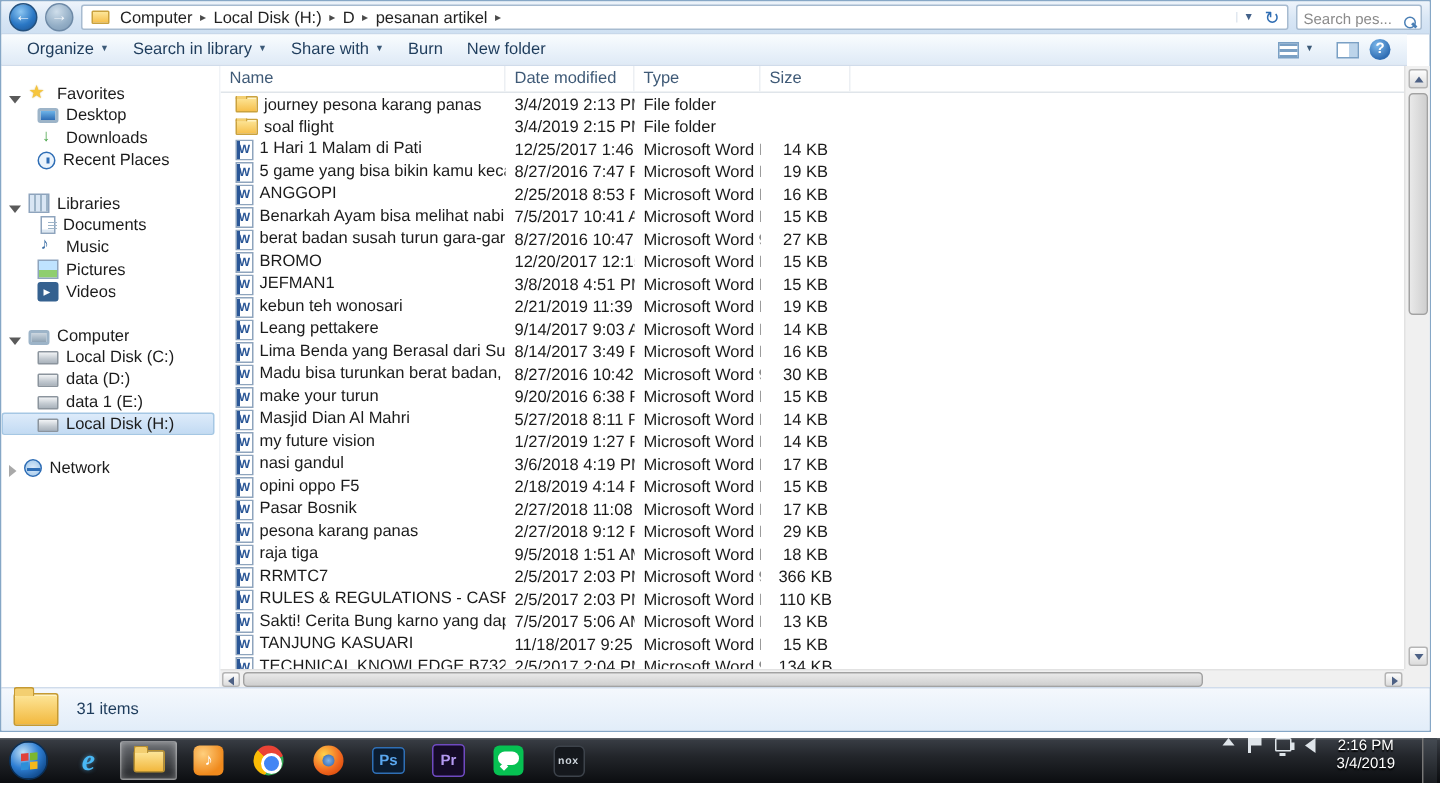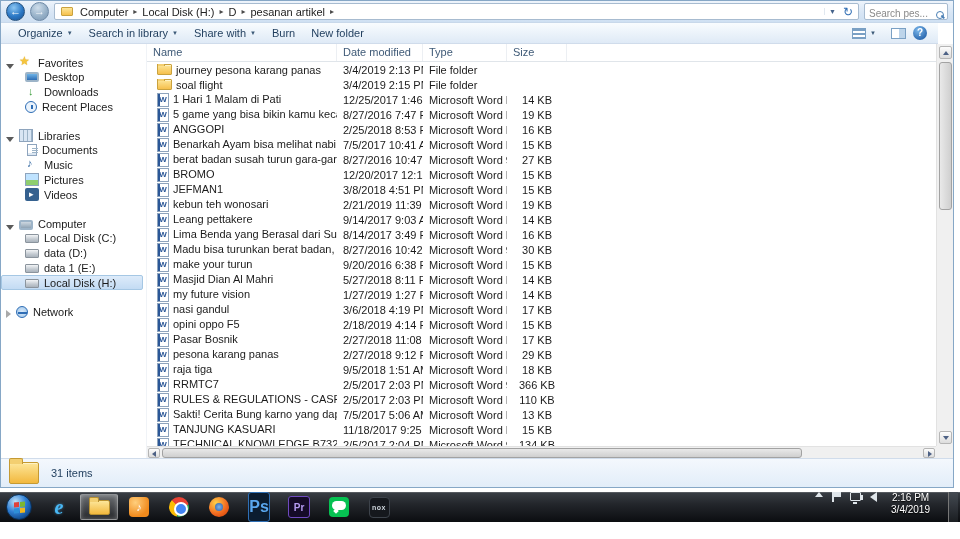--- a/index.html
+++ b/index.html
@@ -113,21 +113,21 @@
   .ti{display:flex;align-items:center;justify-content:center}
   .ti-ie{font-family:"Liberation Serif",serif;font-style:italic;font-weight:bold;font-size:20px;color:#49b8f5;text-shadow:0 0 3px rgba(90,190,255,.6)}
   .ti-explorer{width:21px;height:15px;background:linear-gradient(#fde699,#f2b83e);border:1px solid #b89030;border-radius:2px;position:relative}
   .ti-explorer::before{content:"";position:absolute;left:-1px;top:-4px;width:8px;height:4px;background:#f3cf71;border:1px solid #b89030;border-bottom:0;border-radius:2px 2px 0 0}
   .ti-media-player{width:20px;height:20px;border-radius:4px;background:radial-gradient(circle at 32% 28%,#ffcf7d,#f08a1d 70%);color:#fff;font-size:11px;font-weight:bold}
   .ti-media-player::before{content:"♪"}
   .ti-chrome{width:20px;height:20px;border-radius:50%;background:conic-gradient(from -45deg,#ea4335 0 33%,#34a853 33% 66%,#fbbc05 66% 100%);position:relative}
   .ti-chrome::after{content:"";position:absolute;left:5px;top:5px;width:10px;height:10px;background:#4285f4;border:2px solid #fff;border-radius:50%}
   .ti-firefox{width:20px;height:20px;border-radius:50%;background:radial-gradient(circle at 35% 30%,#ffd24a,#f26b21 55%,#d64509 88%);position:relative}
   .ti-firefox::after{content:"";position:absolute;left:6px;top:6px;width:8px;height:8px;border-radius:50%;background:radial-gradient(#7fb3e8,#2b5ea8)}
-  .ti-photoshop{width:22px;height:30px;background:#0b1c30;border:1px solid #2f6fb5;border-radius:3px;color:#5aa7ef;font-weight:bold;font-size:16px}
+  .ti-photoshop{width:22px;height:18px;background:#0b1c30;border:1px solid #2f6fb5;border-radius:3px;color:#5aa7ef;font-weight:bold;font-size:10px}
   .ti-premiere{width:22px;height:22px;background:#150b28;border:1px solid #6f4ac0;border-radius:3px;color:#b59af2;font-weight:bold;font-size:10px}
   .ti-line{width:20px;height:20px;background:#06c152;border-radius:4px;position:relative}
   .ti-line::after{content:"";position:absolute;left:3px;top:4px;width:14px;height:9px;background:#fff;border-radius:5px}
   .ti-line::before{content:"";position:absolute;left:5px;top:12px;width:4px;height:4px;background:#fff;transform:rotate(45deg)}
   .ti-nox{width:21px;height:21px;background:#15181d;border:1px solid #3d434b;border-radius:4px;color:#cfd6dd;font-weight:bold;font-size:7px;letter-spacing:.5px}
   .tray{margin-left:auto;display:flex;align-items:flex-start;gap:9px;padding-right:2px;color:#eef2f6}
   .tray-up{width:0;height:0;border-left:4px solid transparent;border-right:4px solid transparent;border-bottom:5px solid #dfe5ea}
   .tray-flag{width:9px;height:10px;position:relative}
   .tray-flag::before{content:"";position:absolute;left:0;top:0;width:1.5px;height:10px;background:#dfe5ea}
   .tray-flag::after{content:"";position:absolute;left:1.5px;top:0;width:7px;height:5px;background:#dfe5ea}

